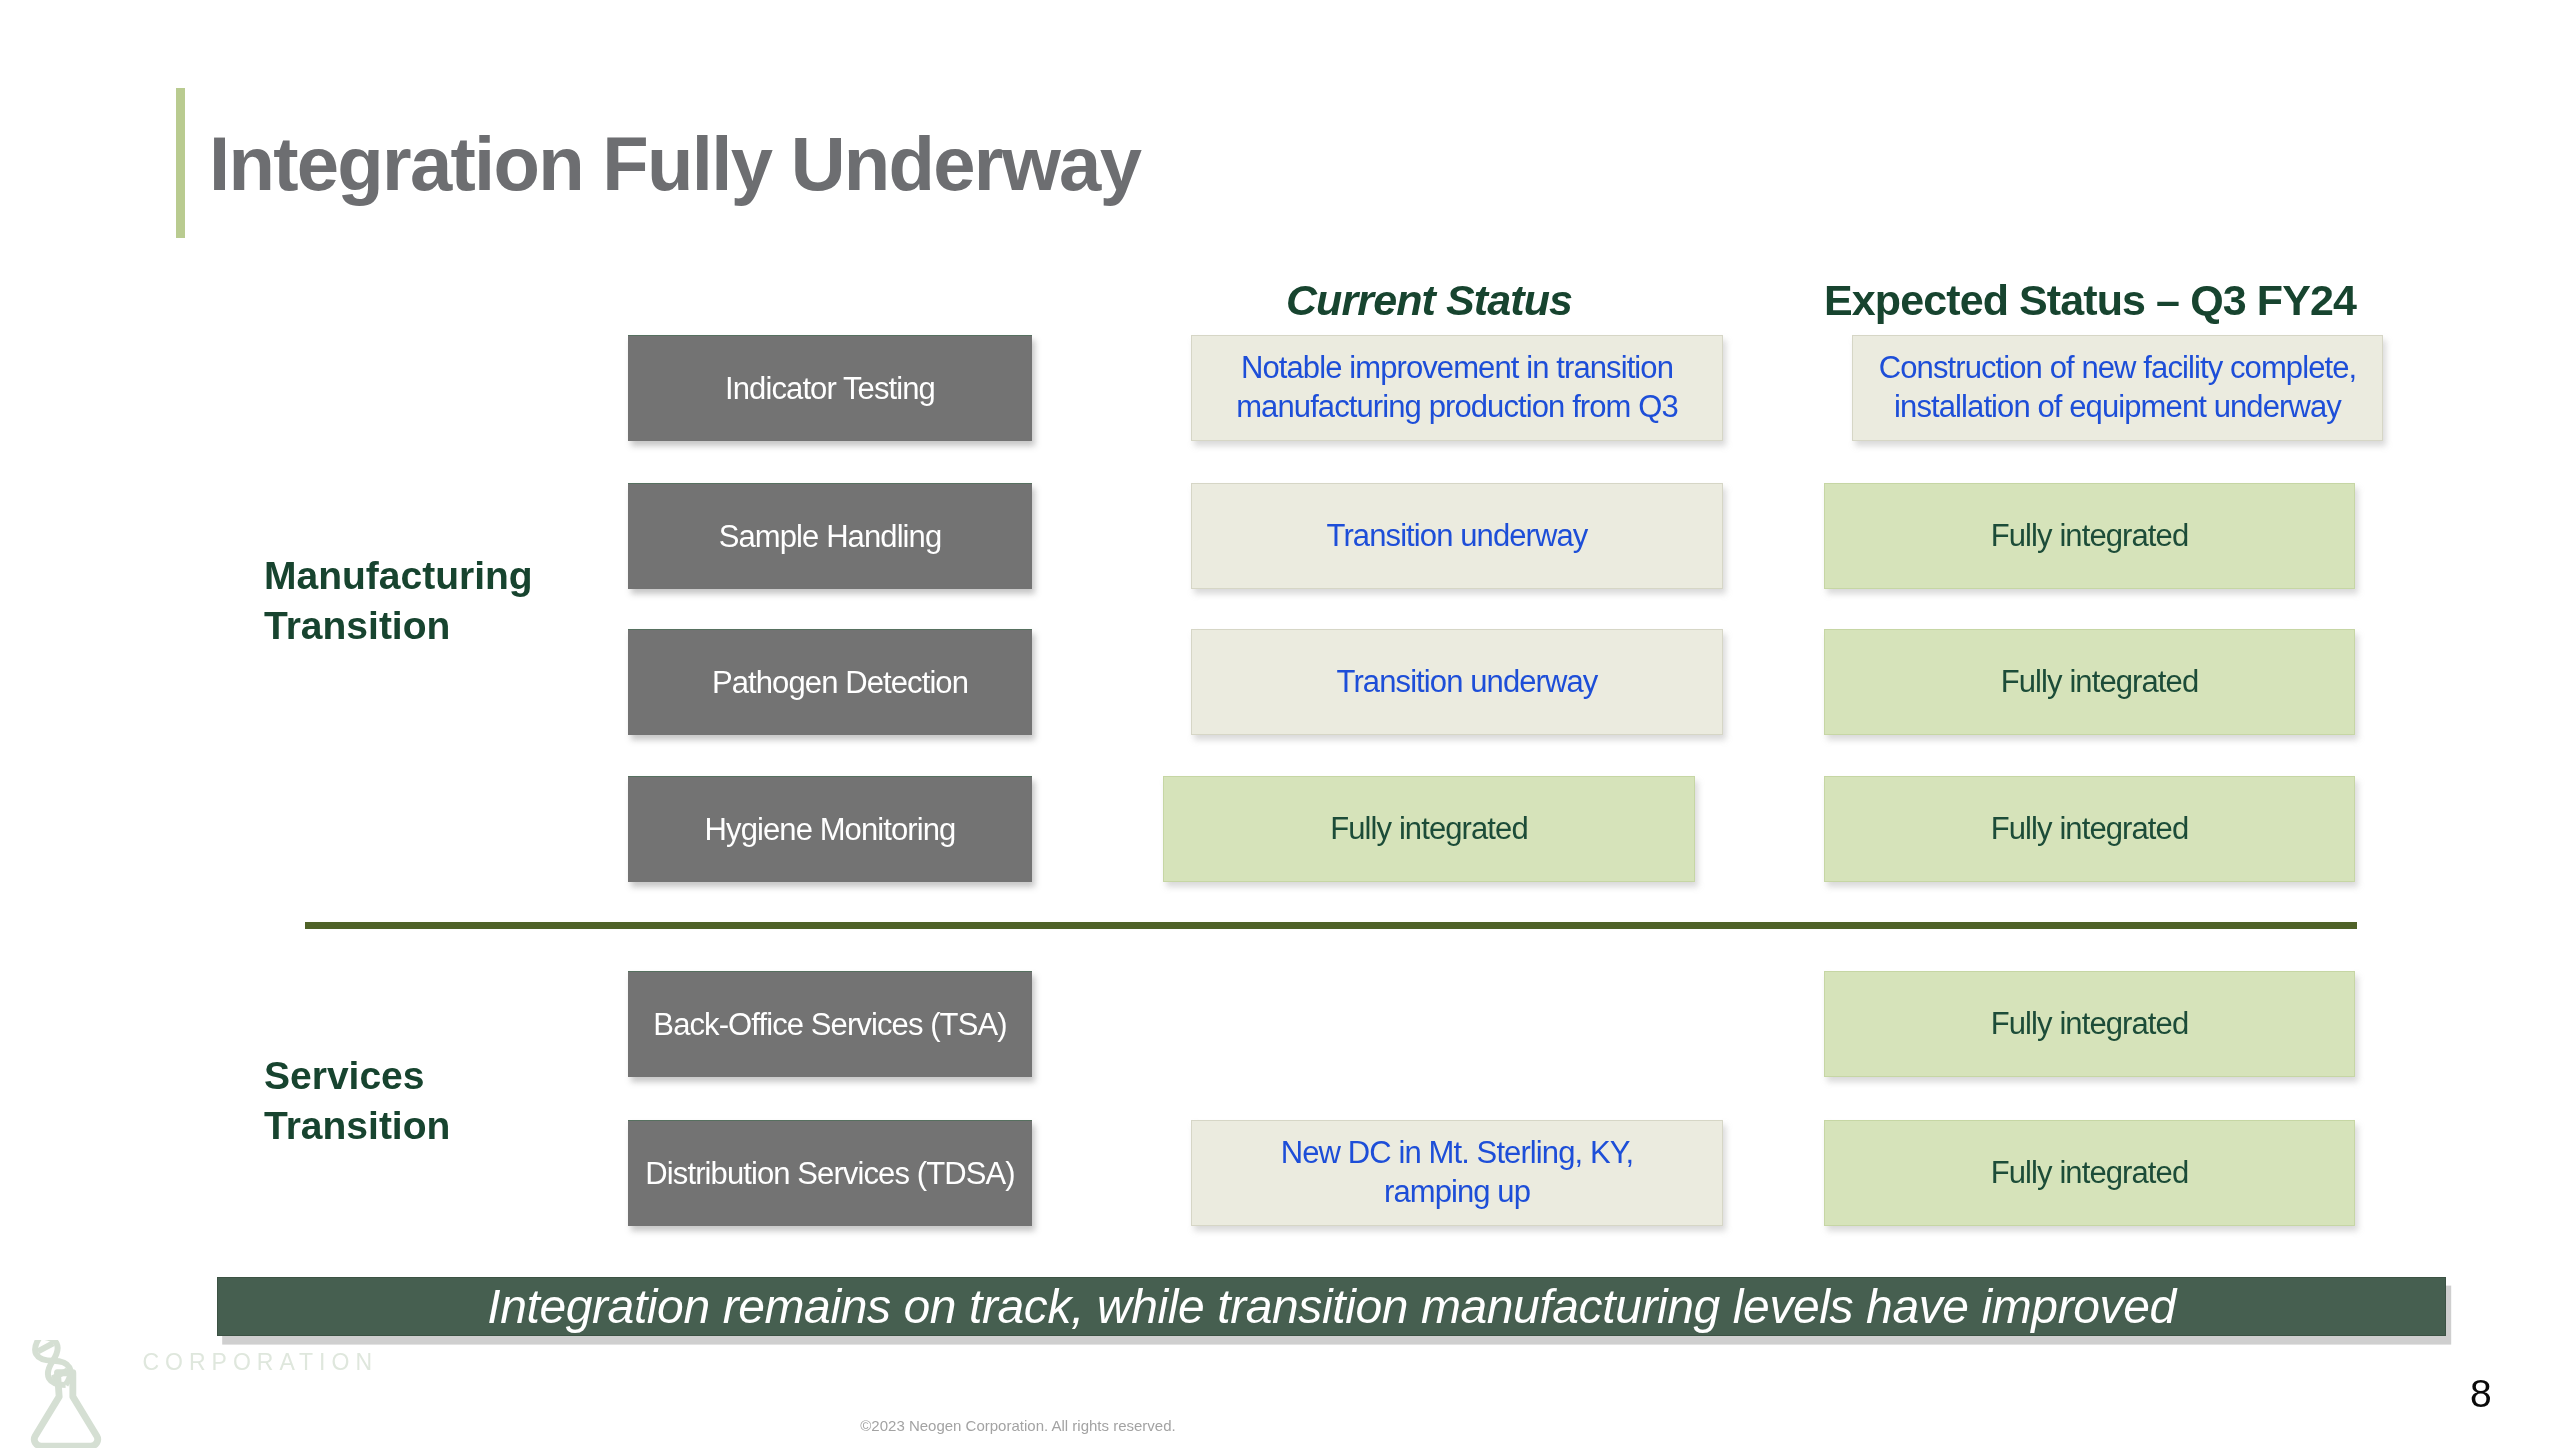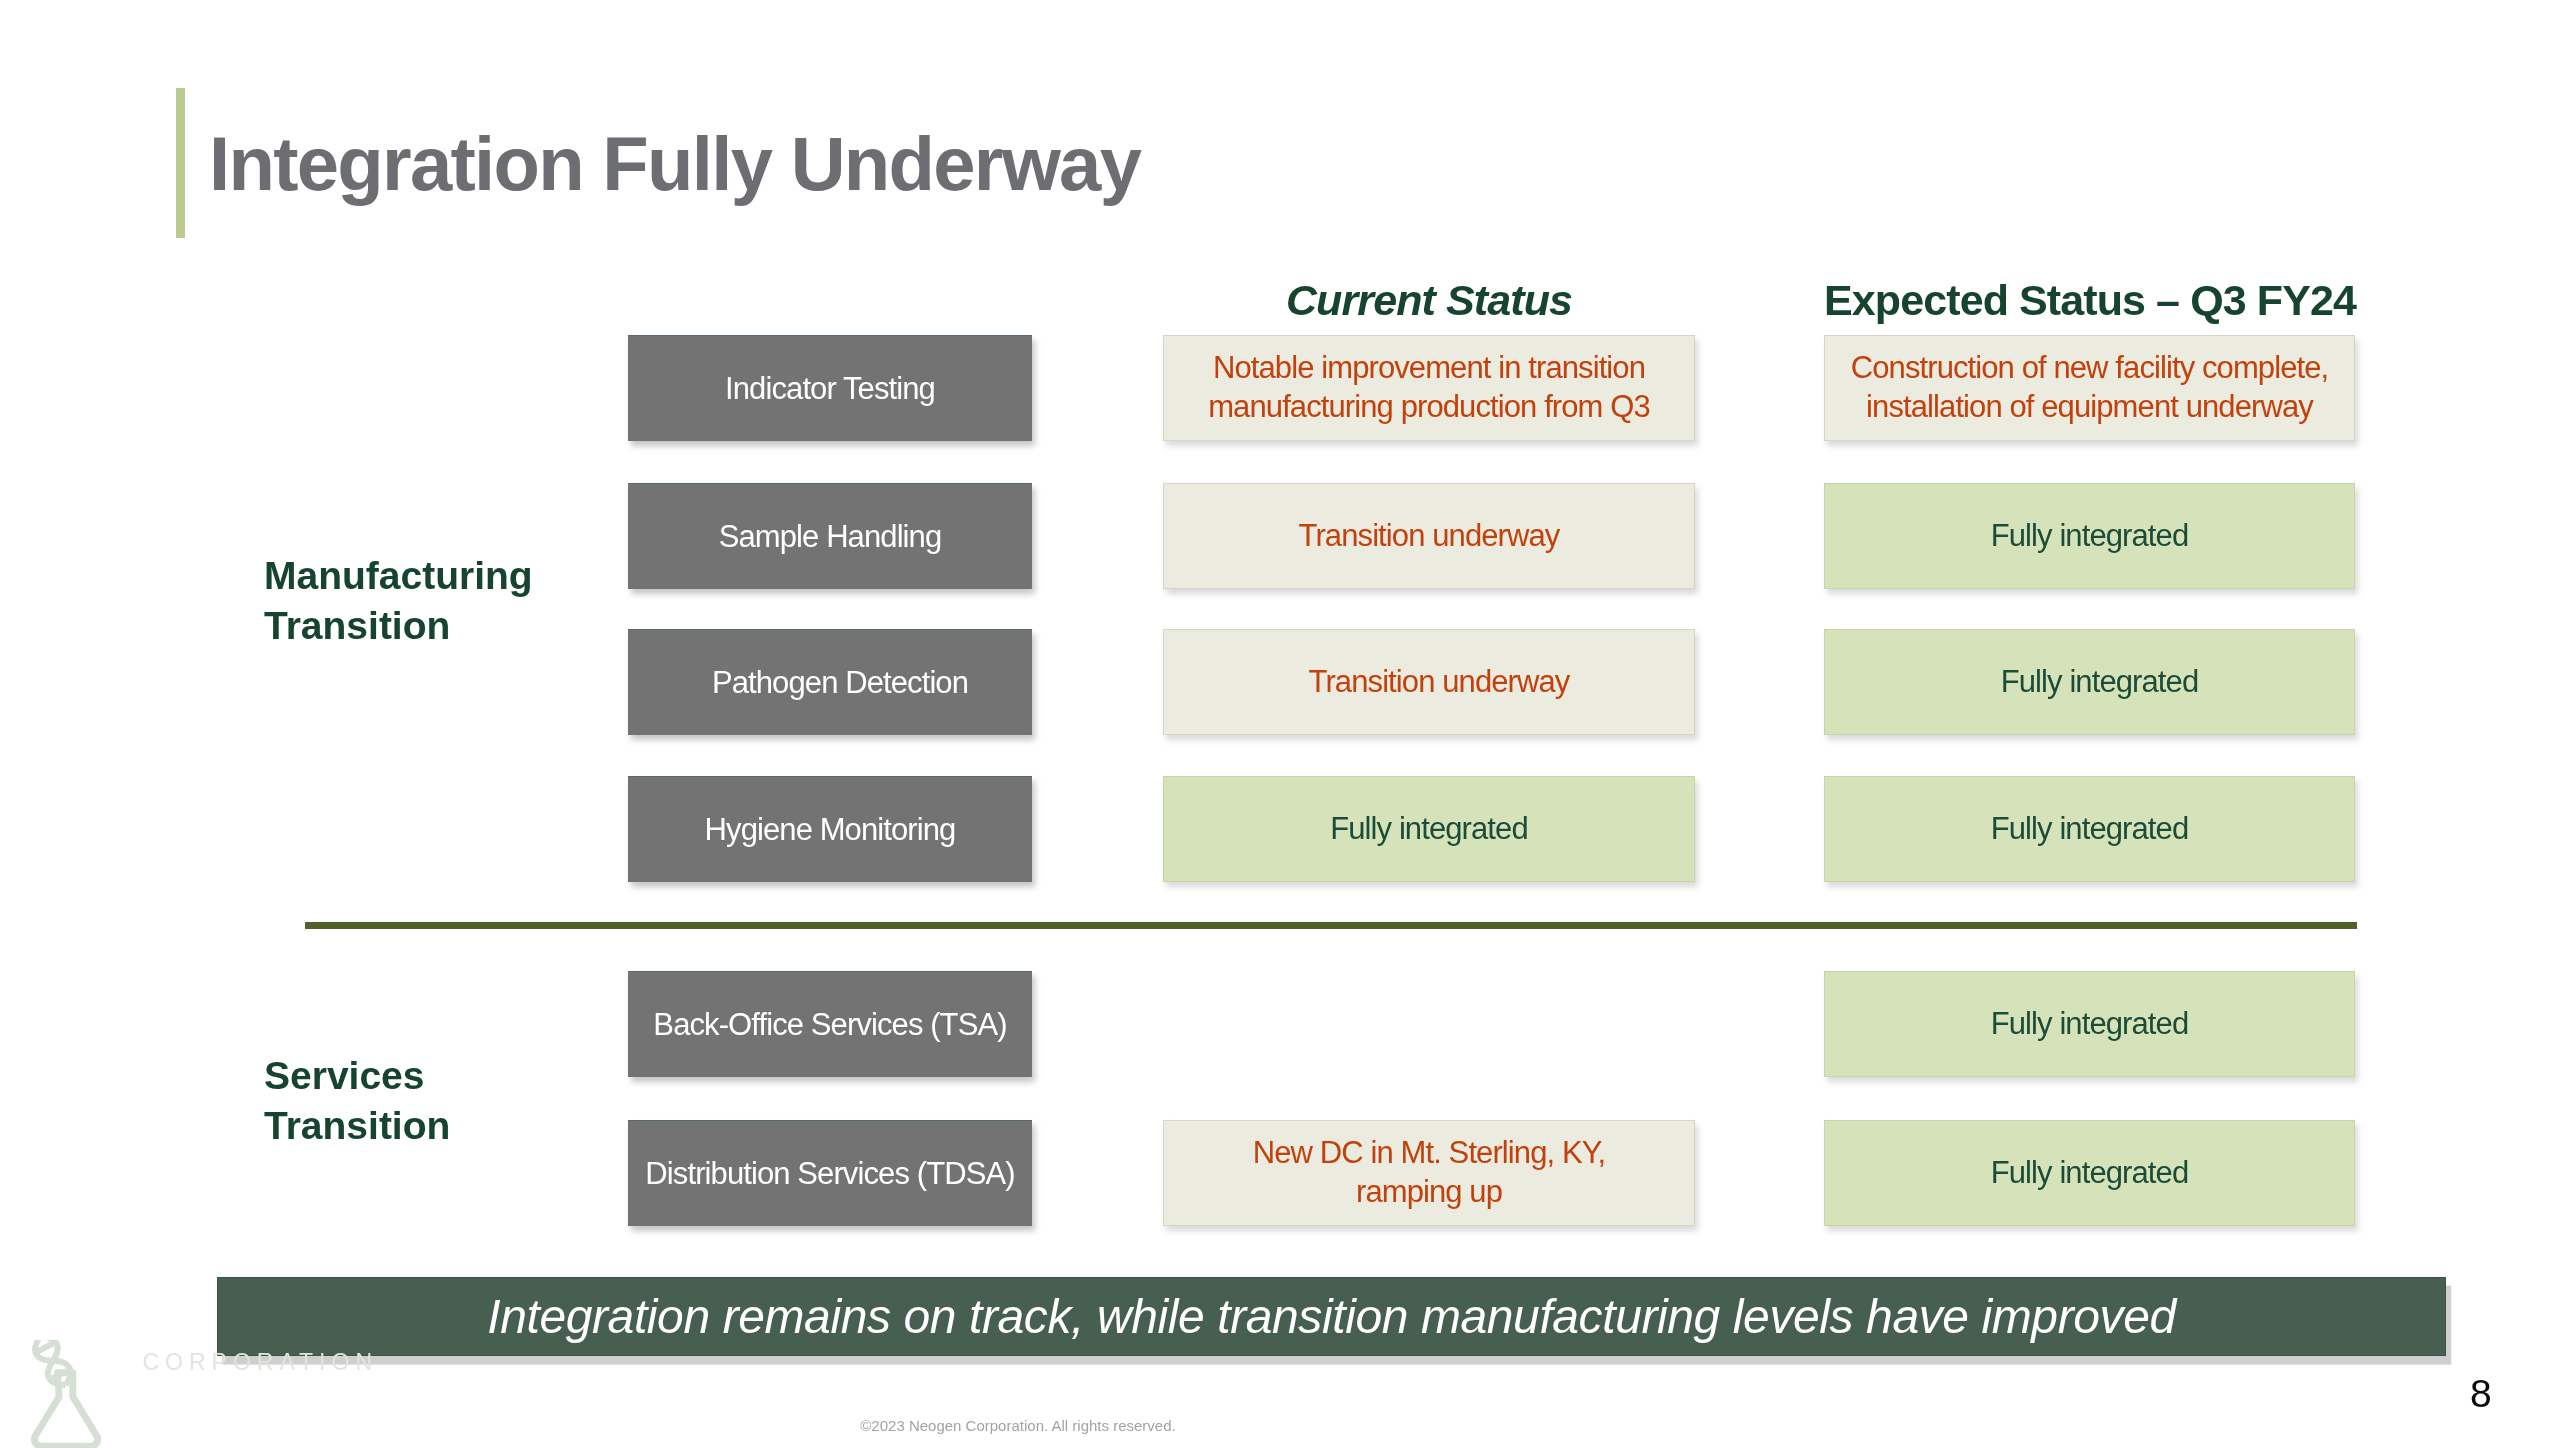--- a/index.html
+++ b/index.html
@@ -29,41 +29,42 @@
   .r1{top:335px;} .r2{top:483px;} .r3{top:629px;padding-left:20px;} .r4{top:776px;}
   .r5{top:971px;} .r6{top:1120px;}
   
   .cell-dark{
     background:#737373;color:#ffffff;font-size:31px;letter-spacing:-0.9px;
     box-shadow:2.6px 5.2px 6px rgba(130,130,130,.45);
     border-top:1.7px solid #5c example;
   }
   .cell-dark{border-top:1.7px solid #56705f;}
   .cell-beige{
-    background:#ebebdf;border:1.7px solid #d6d6c6;color:#c2410c;font-size:31px;
+    background:#ebebdf;border:1.7px solid #d6d6c6;color:#1d4ed8;font-size:31px;
     letter-spacing:-0.9px;white-space:pre-line;line-height:1.25;
     box-shadow:2.6px 5.2px 6px rgba(150,150,150,.35);
+    margin-left:28px;
   }
   .cell-green{
     background:#d6e3ba;border:1.7px solid #c6d6a4;color:#1c4c38;font-size:31px;
     letter-spacing:-0.9px;white-space:pre-line;line-height:1.25;
     box-shadow:2.6px 5.2px 6px rgba(150,150,150,.35);
   }
   
   .group-label{
     position:absolute;left:264px;width:309px;font-size:39px;font-weight:bold;
     color:#17442f;text-align:left;white-space:pre-line;line-height:1.27;
   }
   .lbl-manufacturing{top:551px;}
   .lbl-services{top:1051px;}
   
   .divider{position:absolute;left:305px;top:922px;width:2052px;height:6.9px;background:#4f6228;}
   
   .banner{
-    position:absolute;left:217px;top:1277px;width:2229px;height:79px;background:#465f50;
+    position:absolute;left:217px;top:1277px;width:2229px;height:59px;background:#465f50;
     color:#fff;font-size:48px;font-style:italic;letter-spacing:-0.4px;
     display:flex;align-items:center;justify-content:center;
     box-shadow:5.2px 8.6px 0 #cfcfcf;border:0.9px solid #3c5244;box-sizing:border-box;
   }
   
   .logo{position:absolute;left:19px;top:1340px;width:361px;height:109px;color:#d5dfd3;}
   .logo-flask{position:absolute;left:0;top:0;}
   .logo-text{position:absolute;left:101px;top:6.9px;}
   .logo-name{font-size:64px;font-weight:bold;letter-spacing:0.9px;line-height:1;color:#d5dfd3;}
   .logo-reg{font-size:20.6px;vertical-align:top;color:#d5dfd3;}

